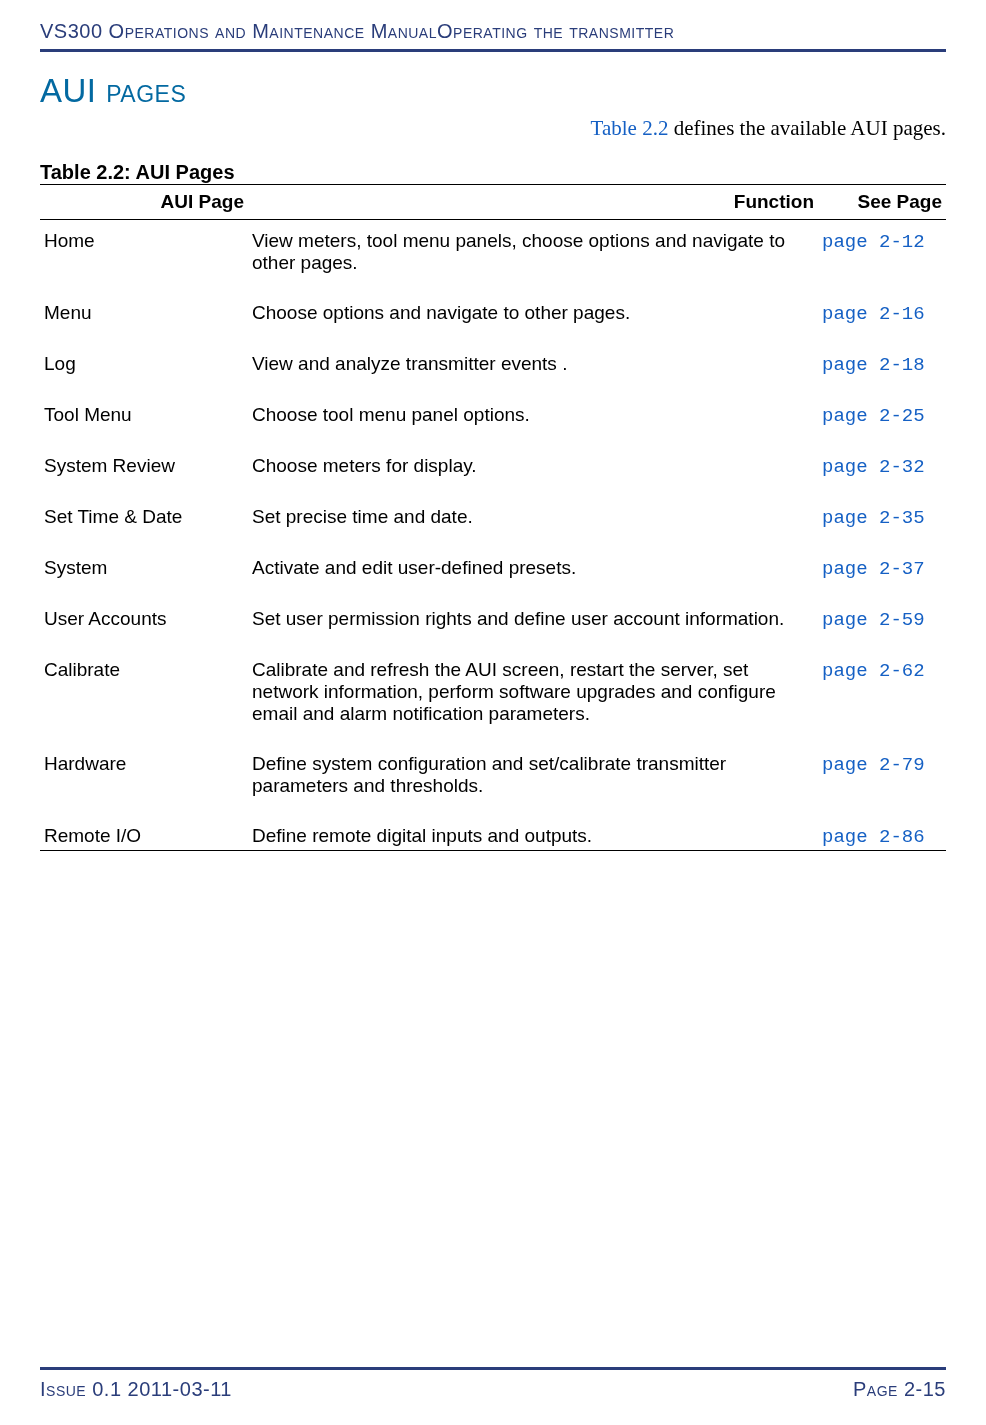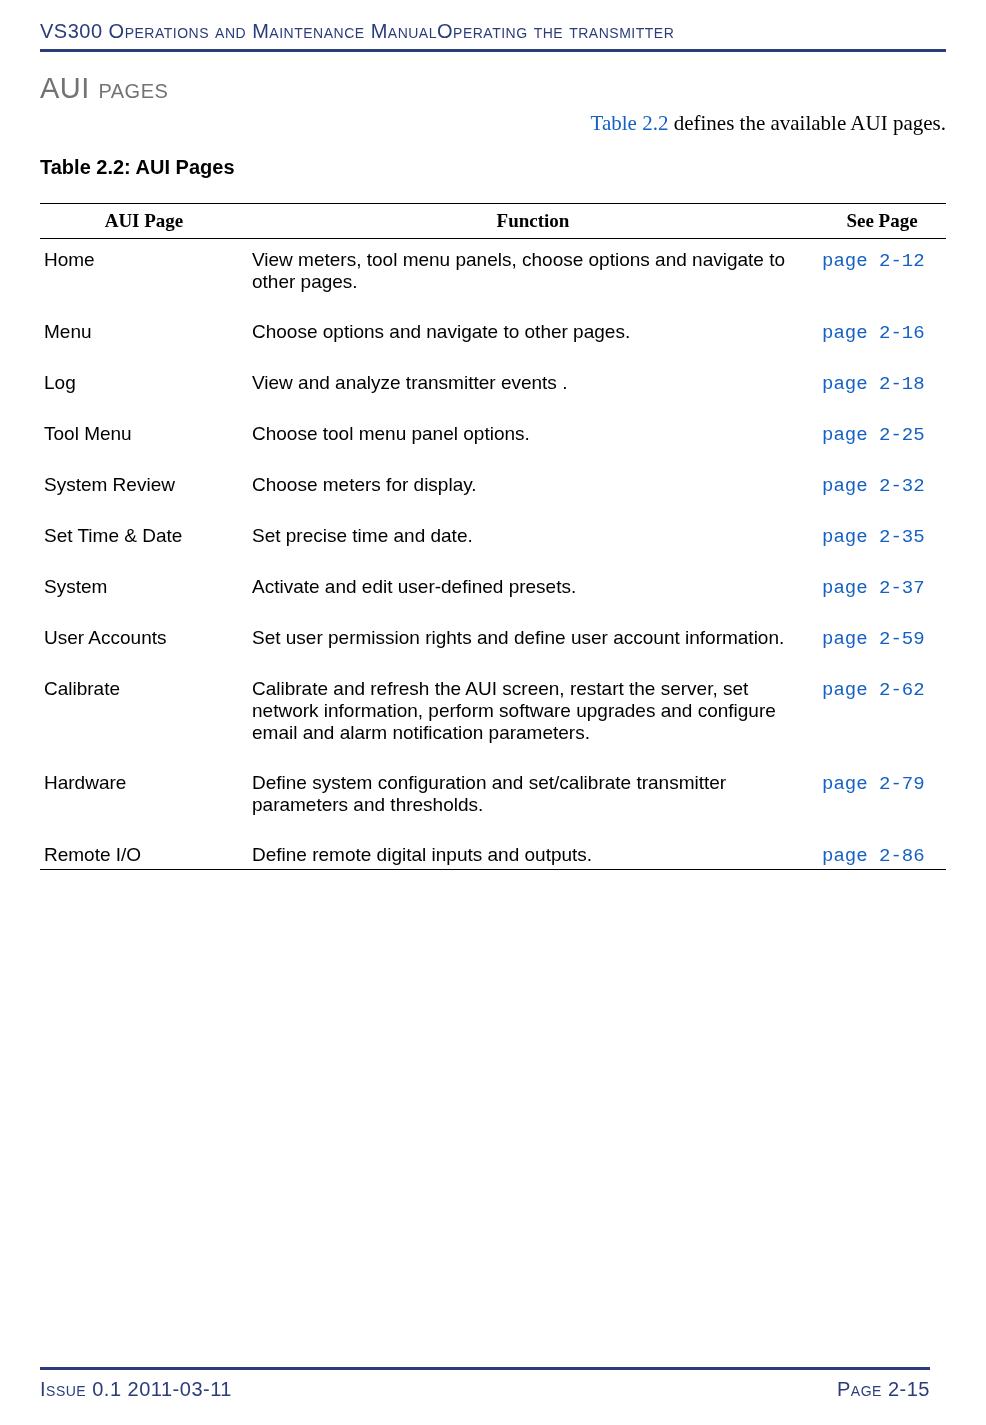--- a/index.html
+++ b/index.html
@@ -25,67 +25,66 @@
     font-size: 20px;
     padding-bottom: 6px;
   }
   .header-rule {
     height: 3px;
     background: #2a3d7a;
     margin-bottom: 20px;
   }
   .section-heading {
     font-variant: small-caps;
-    color: #737373;
-    font-size: 29px;
+    color: #0369a1;
+    font-size: 33px;
     letter-spacing: 0.5px;
     margin: 8px 0 6px 0;
   }
   .intro {
     font-family: Georgia, 'Times New Roman', serif;
     font-size: 21px;
     margin: 0 0 20px 4px;
     text-align: right;
   }
   .intro .link {
     color: #1560c4;
   }
   .table-title {
     font-weight: bold;
     font-size: 20px;
-    margin-bottom: 24px;
+    margin-bottom: 0;
   }
   table.aui {
     border-collapse: collapse;
     width: 100%;
   }
   table.aui th {
-    text-align: center;
+    text-align: right;
     font-weight: bold;
     border-top: 1.5px solid #000;
     border-bottom: 1.5px solid #000;
     padding: 6px 4px;
     vertical-align: top;
-    font-family: Liberation Serif, serif;
   }
   table.aui td {
     padding: 10px 4px 18px 4px;
     vertical-align: top;
   }
   table.aui tr.last td {
     border-bottom: 1.5px solid #000;
     padding-bottom: 2px;
   }
   .col-page { width: 200px; }
   .col-see  { width: 120px; }
   .page-link { color: #1560c4; font-family: Liberation Mono, monospace; }
   .footer {
     position: absolute;
     left: 40px;
-    right: 56px;
+    right: 40px;
     bottom: 24px;
   }
   .footer-rule {
     height: 3px;
     background: #2a3d7a;
     margin-bottom: 8px;
   }
   .footer-line {
     display: flex;
     justify-content: space-between;

